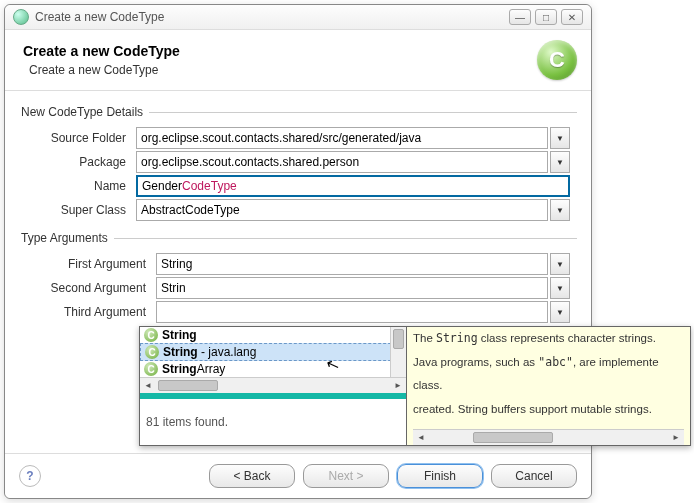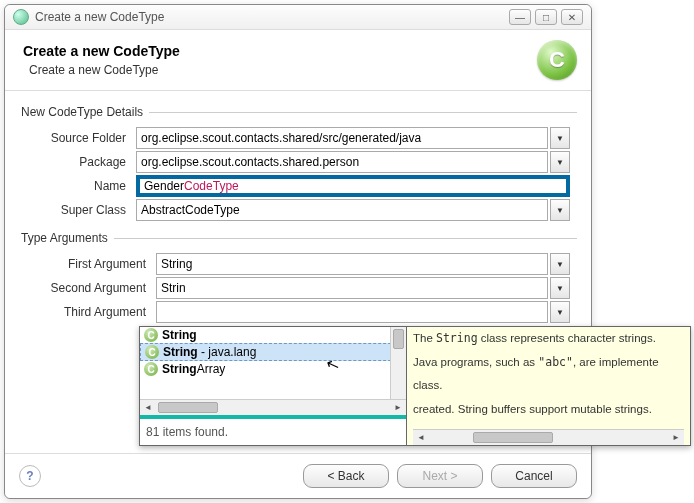--- a/index.html
+++ b/index.html
@@ -117,21 +117,21 @@
     height: 22px;
     border: 1px solid #aaa;
     background: #fff;
     padding: 0 4px;
     font-size: 12px;
     font-family: inherit;
   }
   .name-input { color: #000; }
   .name-suffix { color: #be185d; }
   .name-box {
-    flex:1; height:22px; border:4px solid #0369a1; padding:0 4px;
+    flex:1; height:22px; border:2px solid #0369a1; padding:0 4px;
     display:flex; align-items:center; background:#fff;
   }
   .combo-btn {
     width: 20px; height: 22px;
     border: 1px solid #aaa;
     background: linear-gradient(#fdfdfd,#e6e6e6);
     display: flex; align-items: center; justify-content: center;
     font-size: 8px; color: #333;
   }
   .footer {
@@ -222,22 +222,22 @@
   .popup-scroll-h .thumb {
     position:absolute; left:18px; top:2px; bottom:2px; width:60px;
     background:#c8c8c8; border:1px solid #aaa; border-radius:2px;
   }
   .popup-scroll-h .arrow {
     position:absolute; top:0; bottom:0; width:16px;
     display:flex;align-items:center;justify-content:center;
     font-size:8px;color:#555;
   }
   .popup-status {
-    border-top: 4px solid #14b8a6;
-    padding: 6px 6px;
+    border-top: 6px solid #14b8a6;
+    padding: 16px 6px;
     color: #555;
   }
   .popup-right {
     flex: 1;
     background: #ffffe1;
     border: 1px solid #666;
     border-left: none;
     padding: 4px 6px 0 6px;
     font-size: 11.5px;
     color: #333;
@@ -361,20 +361,21 @@
     </div>
 
   </div>
 
   <div class="footer">
     <div class="help-icon">
         <span>?</span>
       </div>
     <button class="btn">&lt; Back</button>
     <button class="btn disabled">Next &gt;</button>
+    <button class="btn primary">Finish</button>
     <button class="btn">Cancel</button>
   </div>
 
 </div>
 
 <div class="popup">
   <div class="popup-left">
     <div class="popup-list">
       <div class="popup-item">
         <div class="c-mini">C</div>

